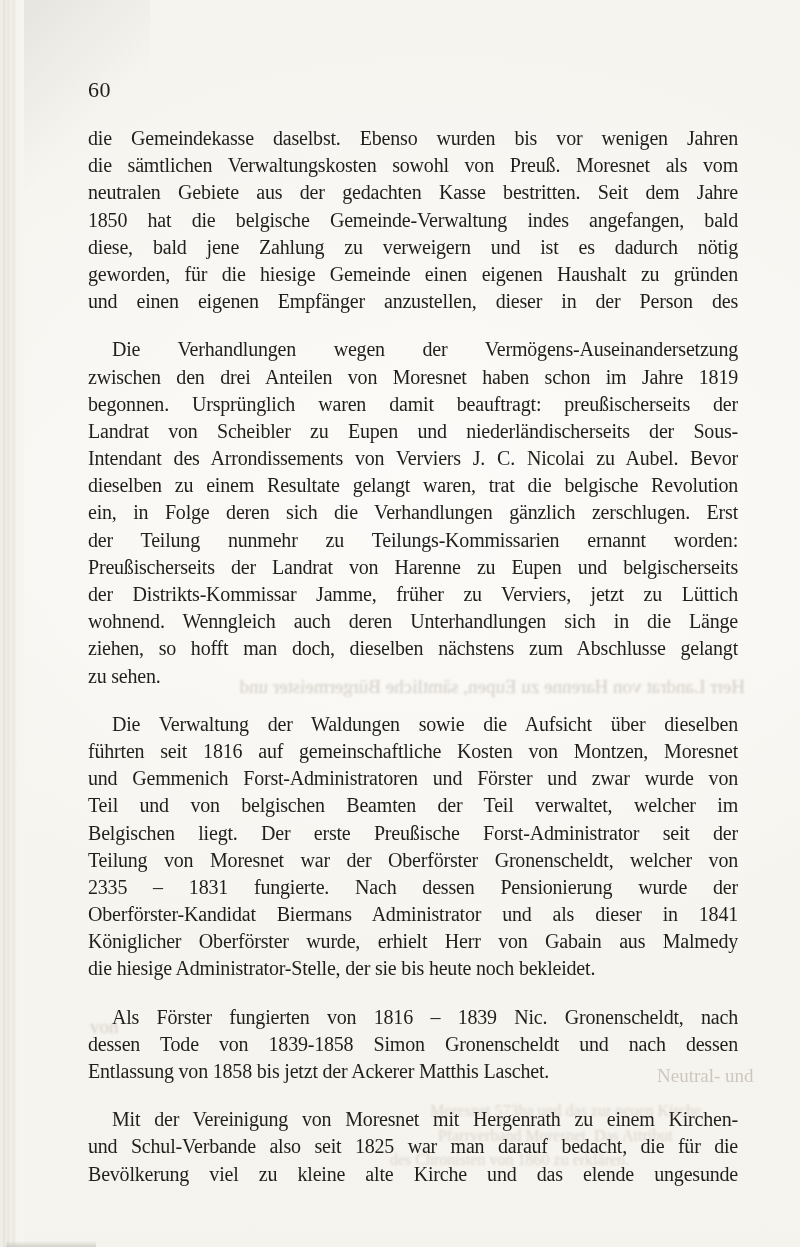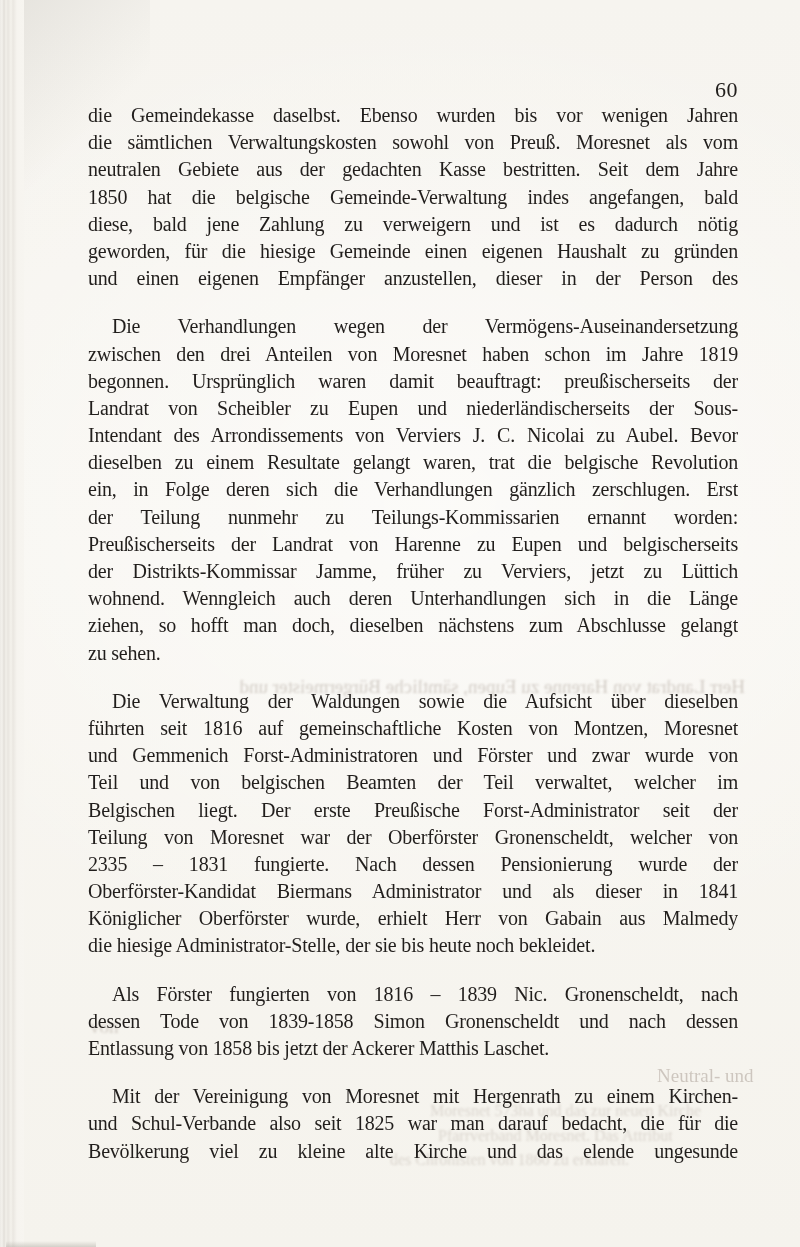--- a/index.html
+++ b/index.html
@@ -27,23 +27,22 @@
   }
   .scan-bottom-edge {
     position: absolute; left: 6px; bottom: 0; width: 90px; height: 6px;
     background: linear-gradient(0deg, rgba(170,166,158,0.45), rgba(170,166,158,0));
   }
   .textblock {
     position: absolute; left: 88px; top: 79px; width: 650px;
     color: var(--ink, #211e1c);
   }
   .page-number {
-    font-size: 22px; line-height: 22px; height: 22px; margin-bottom: 1px;
+    font-size: 22px; line-height: 22px; height: 22px; margin-bottom: 24px;
     letter-spacing: 0.5px;
-    text-align: right;
   }
   .paragraph { margin: 0; font-family: Liberation Serif, serif; }
   .line {
     font-size: 20px;
     letter-spacing: -0.2px;
     height: 27.2px;
     line-height: 27.2px;
     overflow: hidden;
     white-space: normal;
     text-align: justify;

